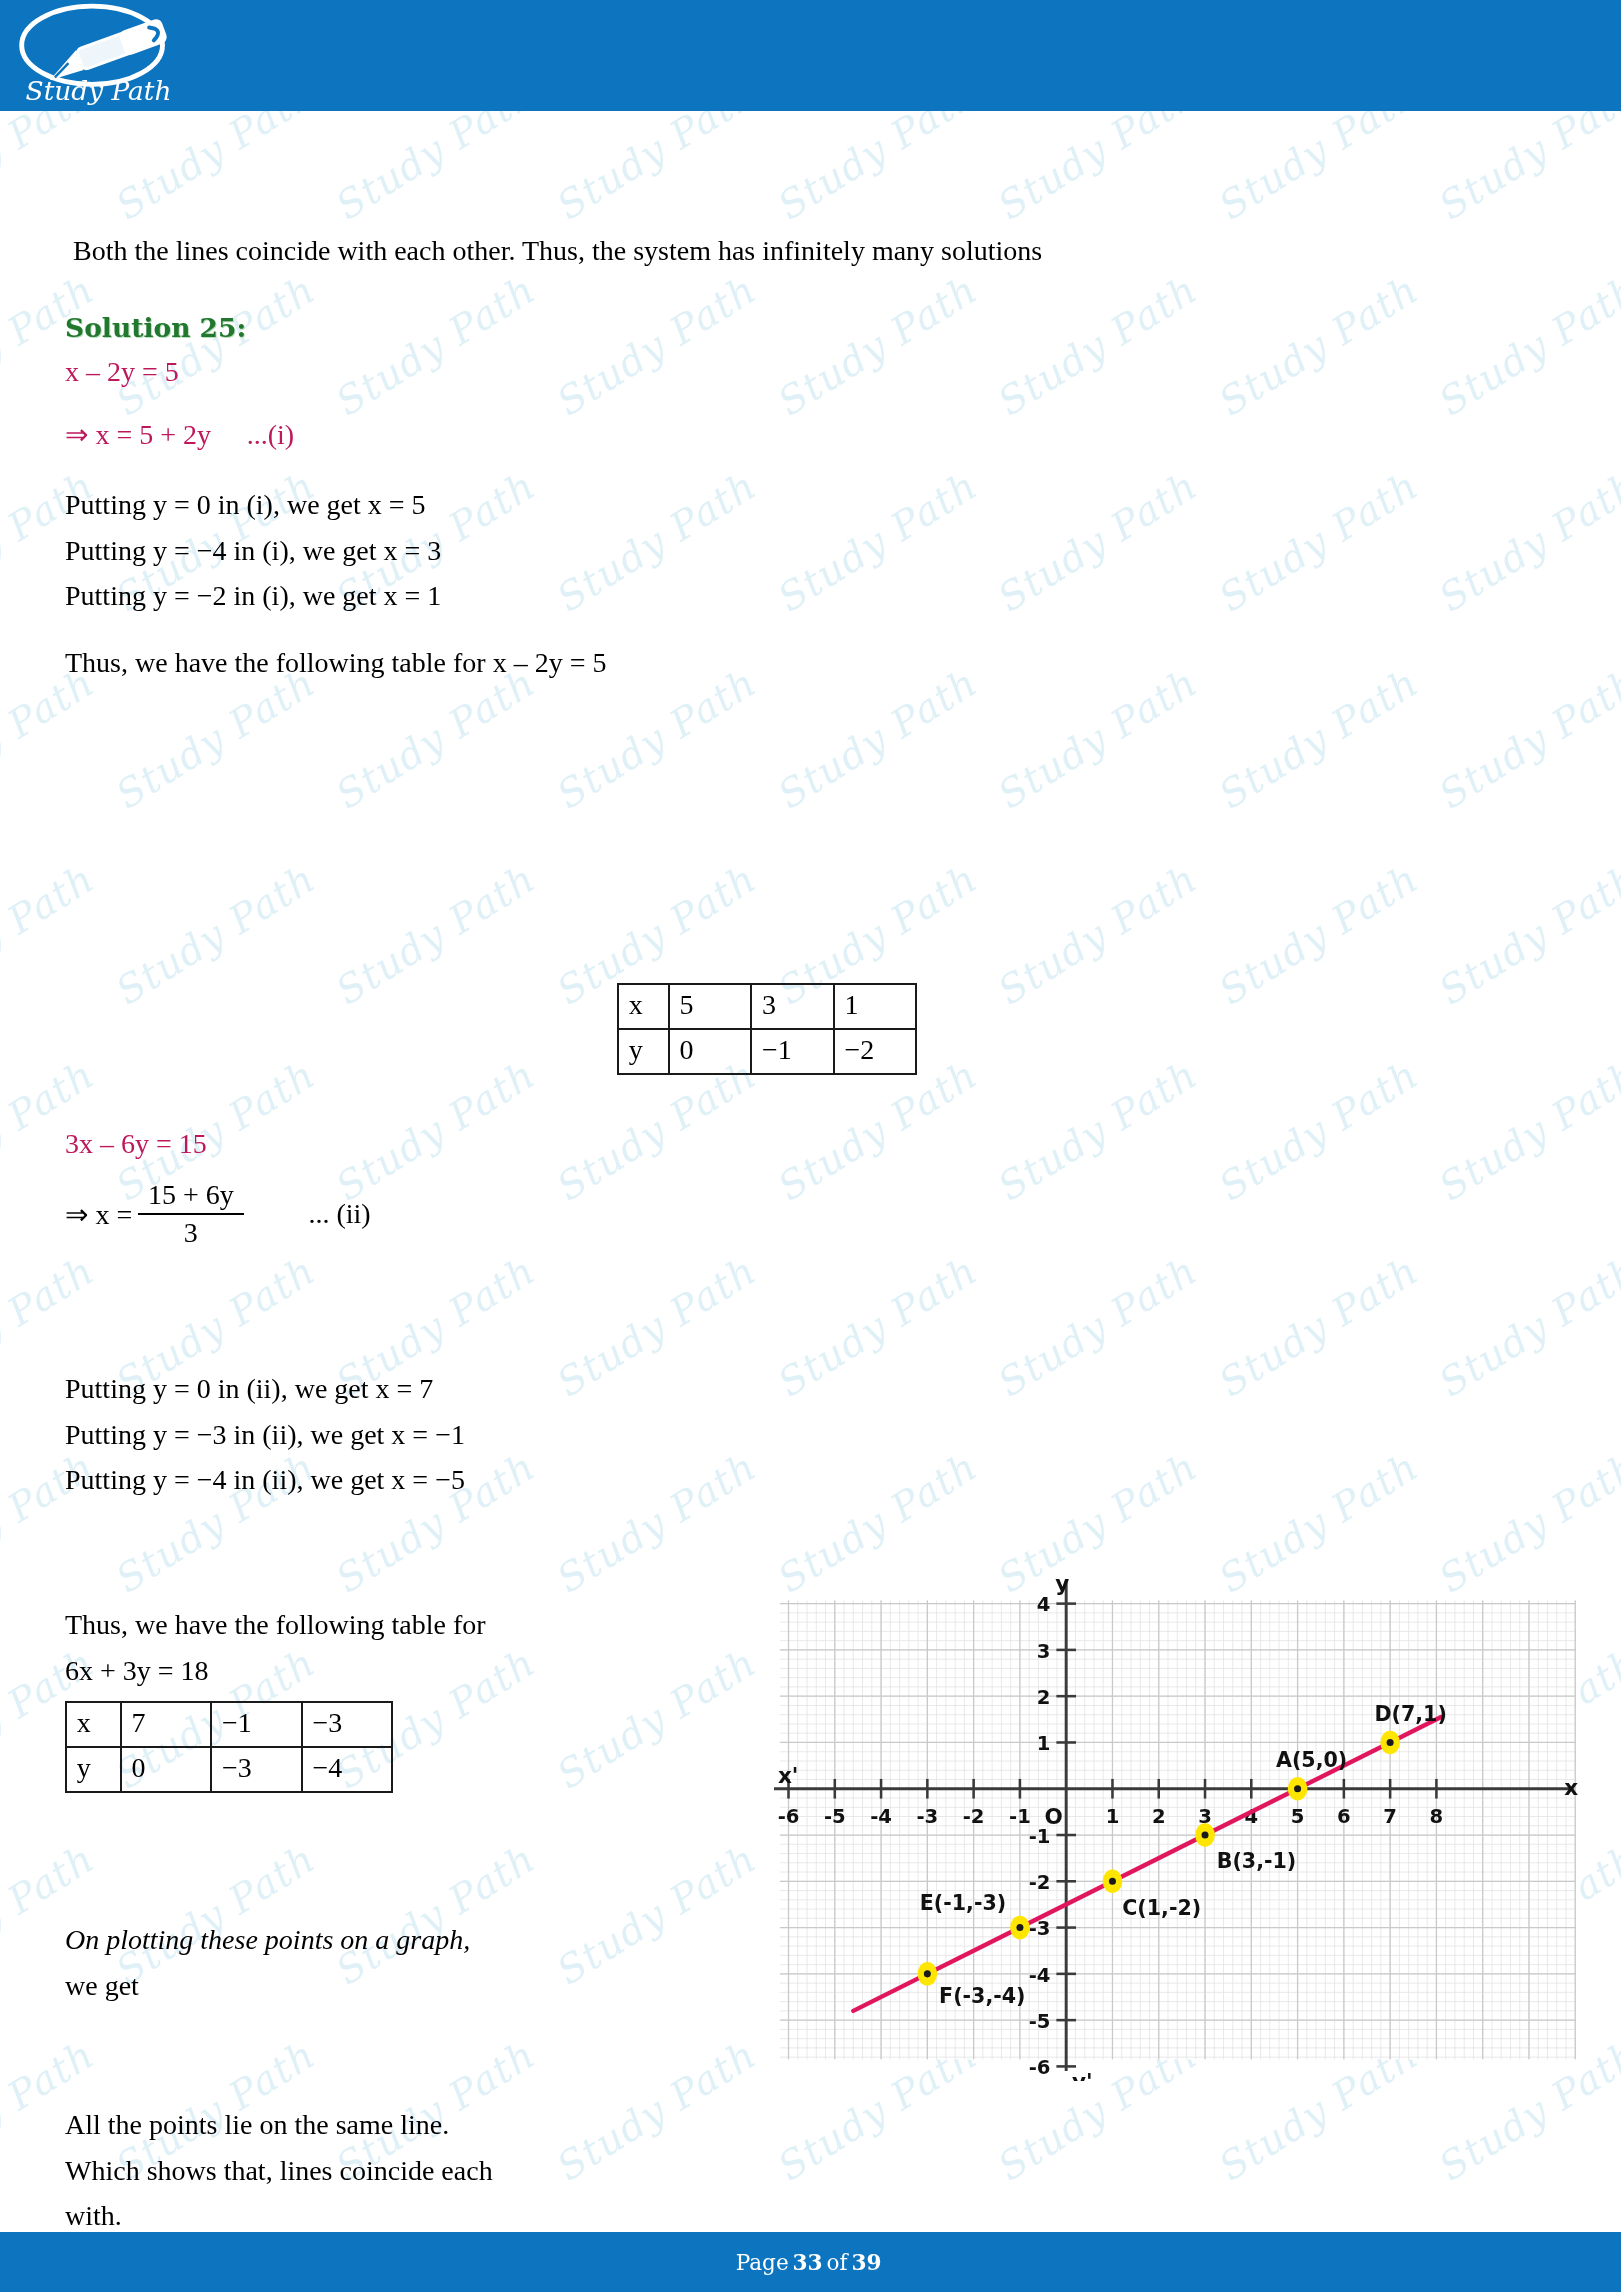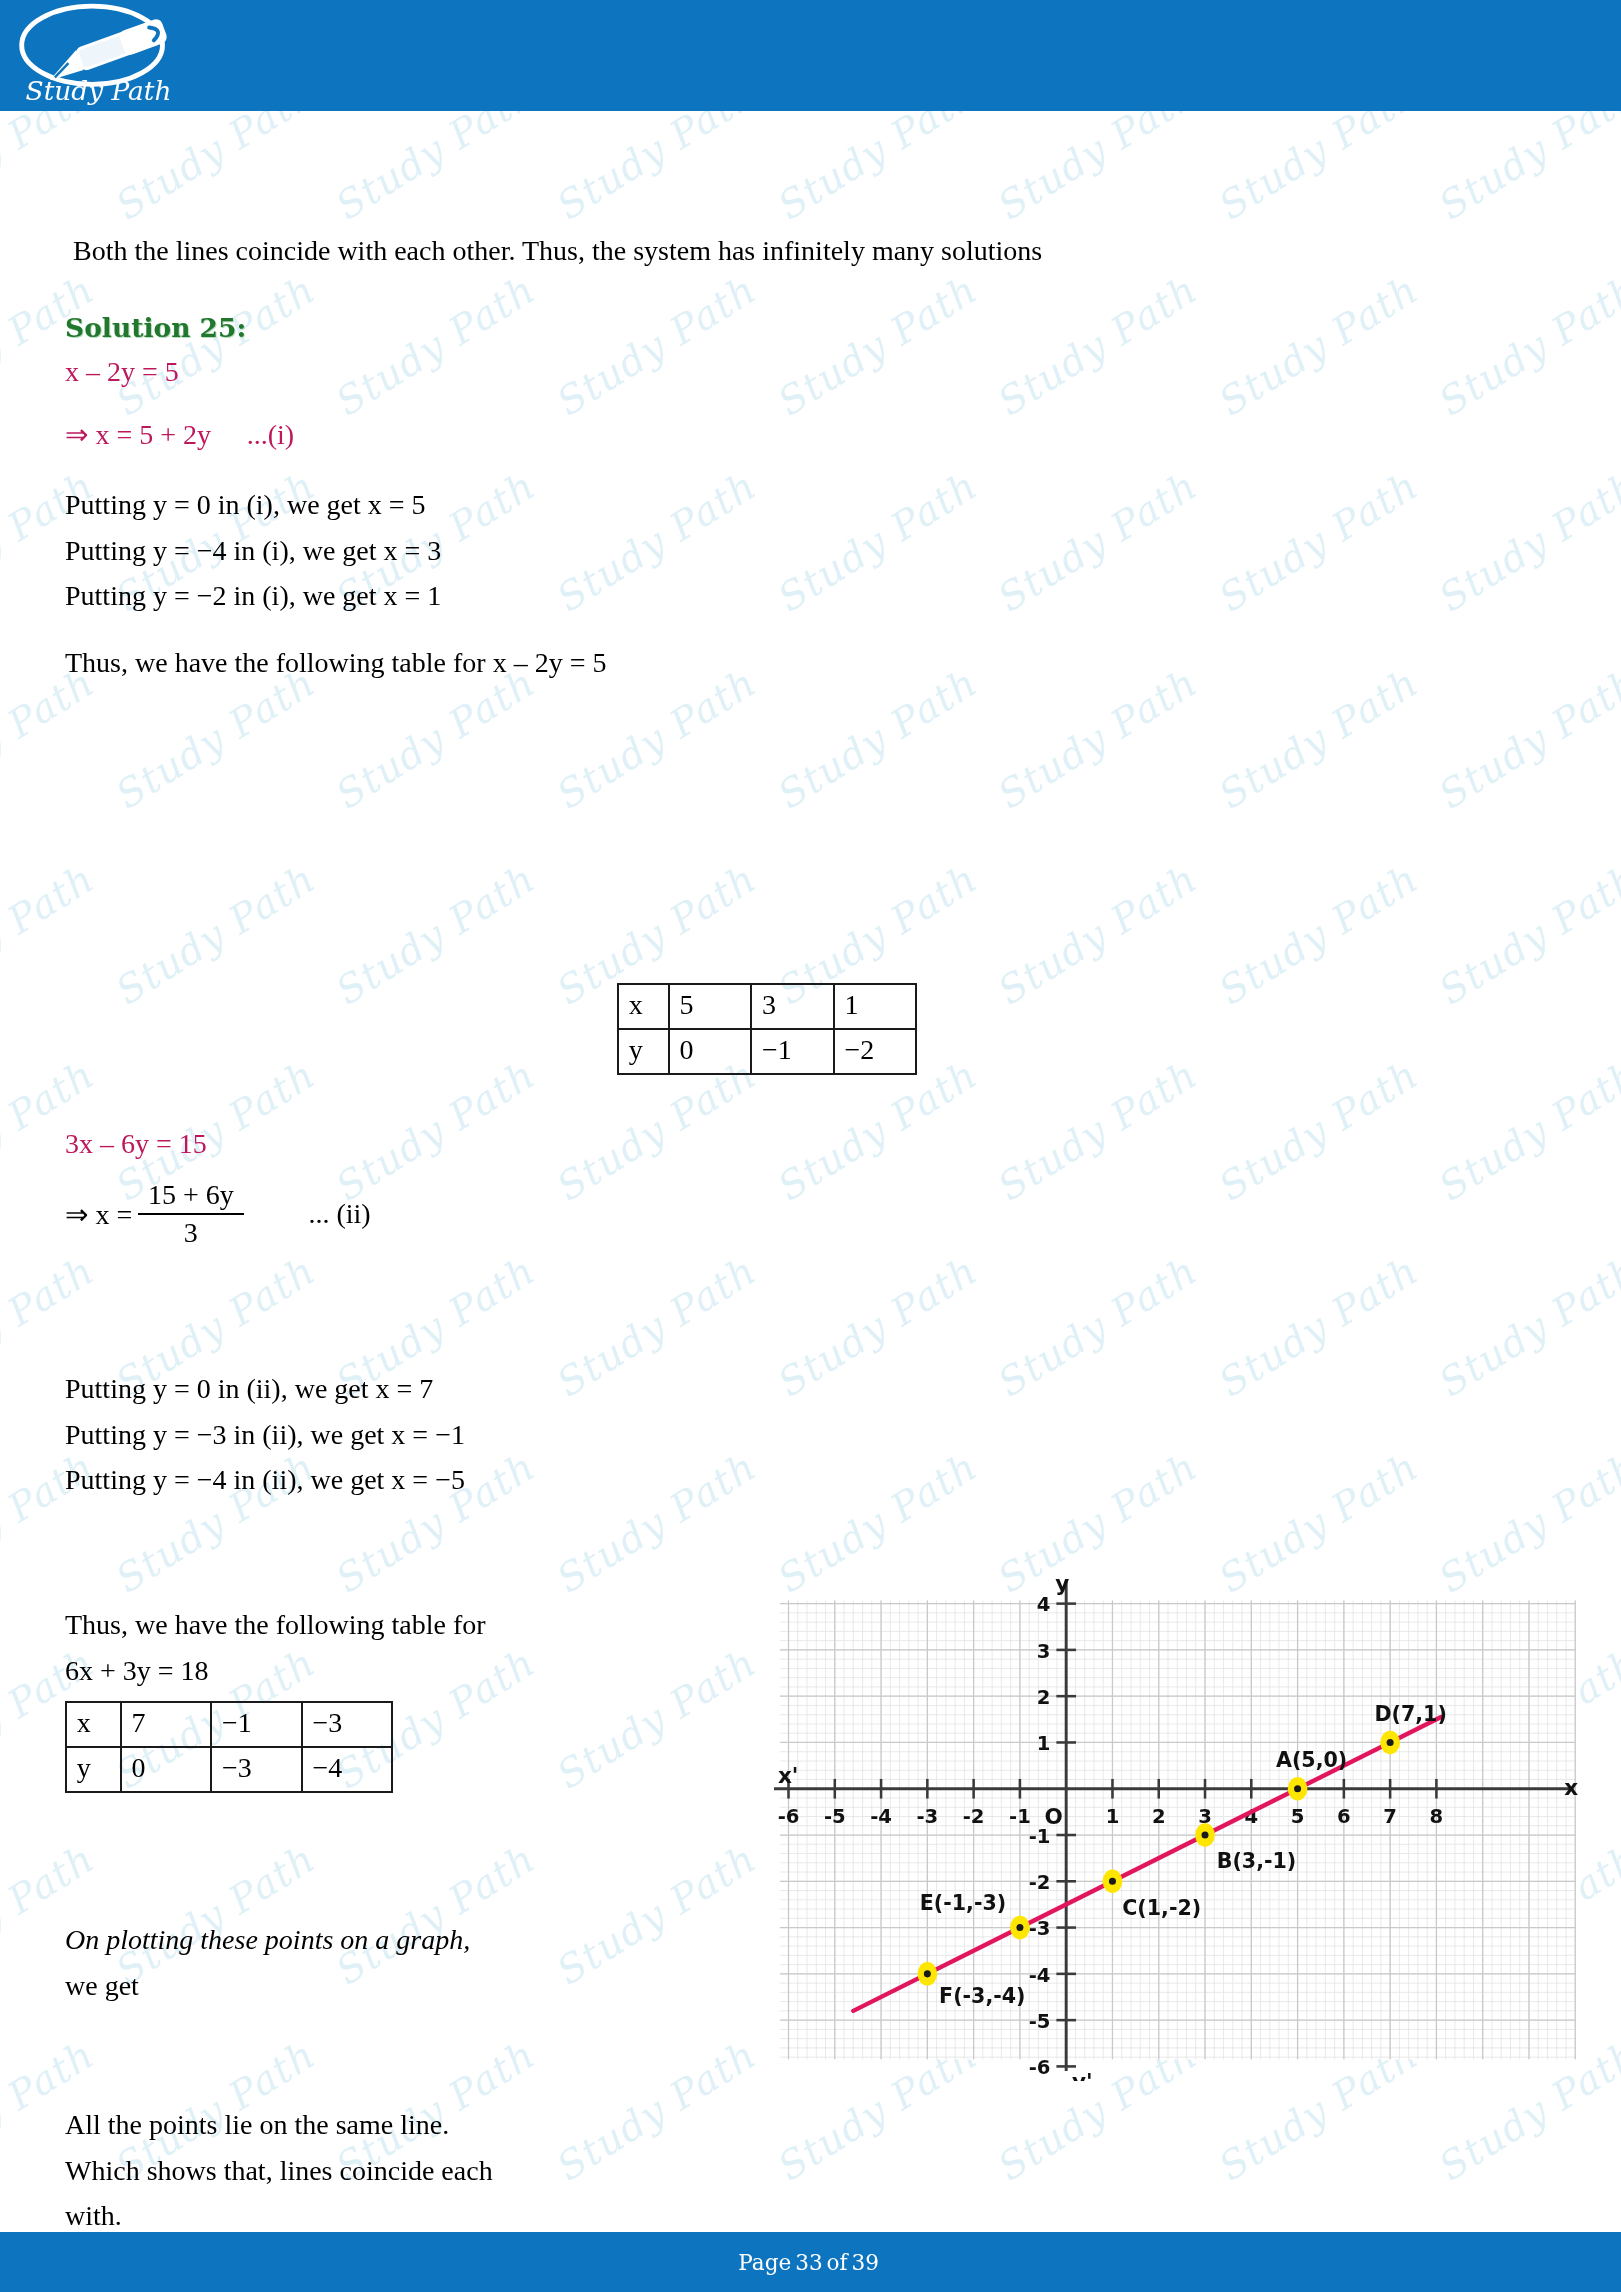--- a/index.html
+++ b/index.html
@@ -164,21 +164,21 @@
     height: 61px;
     background: #0d74bf;
     color: #ffffff;
     display: flex;
     align-items: center;
     justify-content: center;
     z-index: 3;
     font-family: "DejaVu Serif", serif;
     font-size: 21.6px;
   }
-  #page-footer .pg-num { font-weight: normal; margin: 0 3.9px; text-align: right; }
+  #page-footer .pg-num { font-weight: bold; margin: 0 3.9px; text-align: right; }
 </style>
 </head>
 <body>
 
 <div id="watermark-layer">
     <span class="wm" style="left: -118px; top: 127px;">Study Path</span>
     <span class="wm" style="left: 103px; top: 127px;">Study Path</span>
     <span class="wm" style="left: 323px; top: 127px;">Study Path</span>
     <span class="wm" style="left: 544px; top: 127px;">Study Path</span>
     <span class="wm" style="left: 765px; top: 127px;">Study Path</span>

